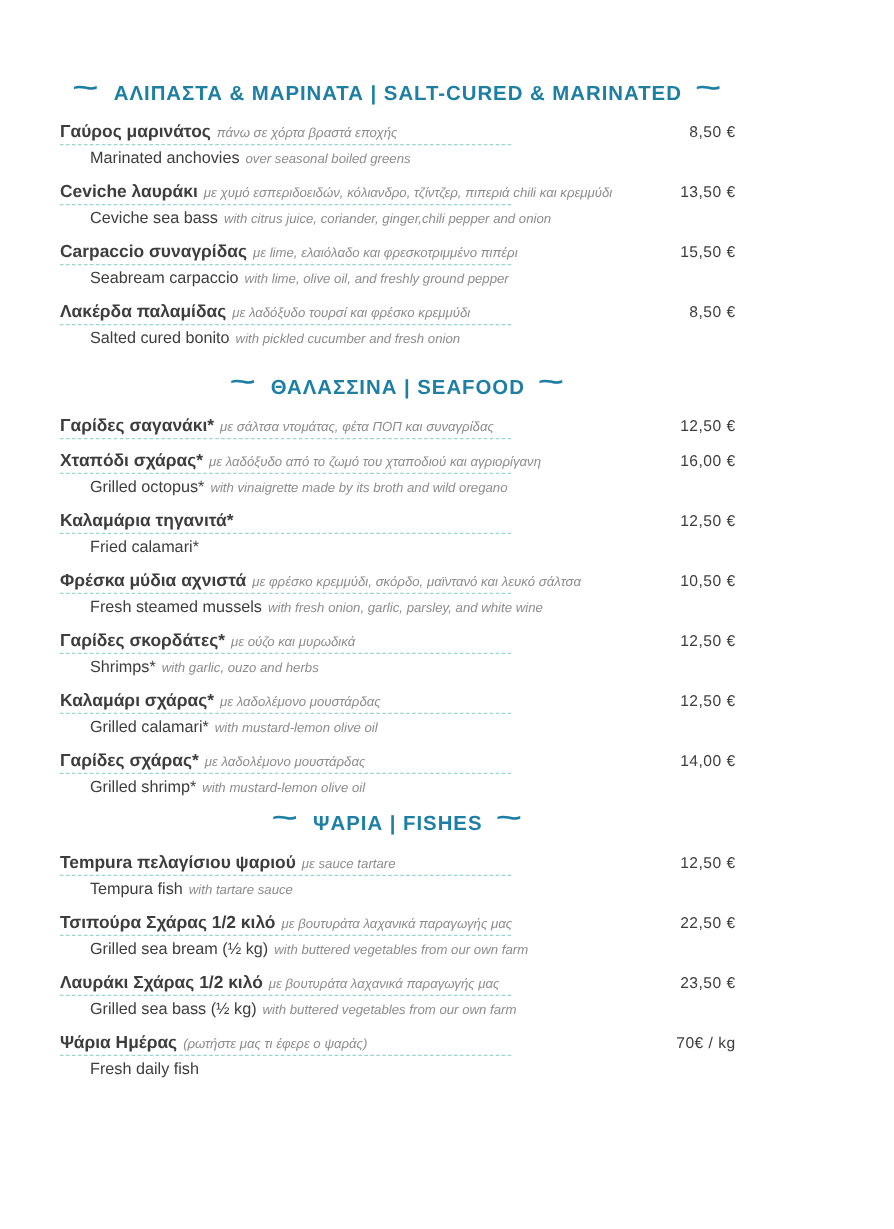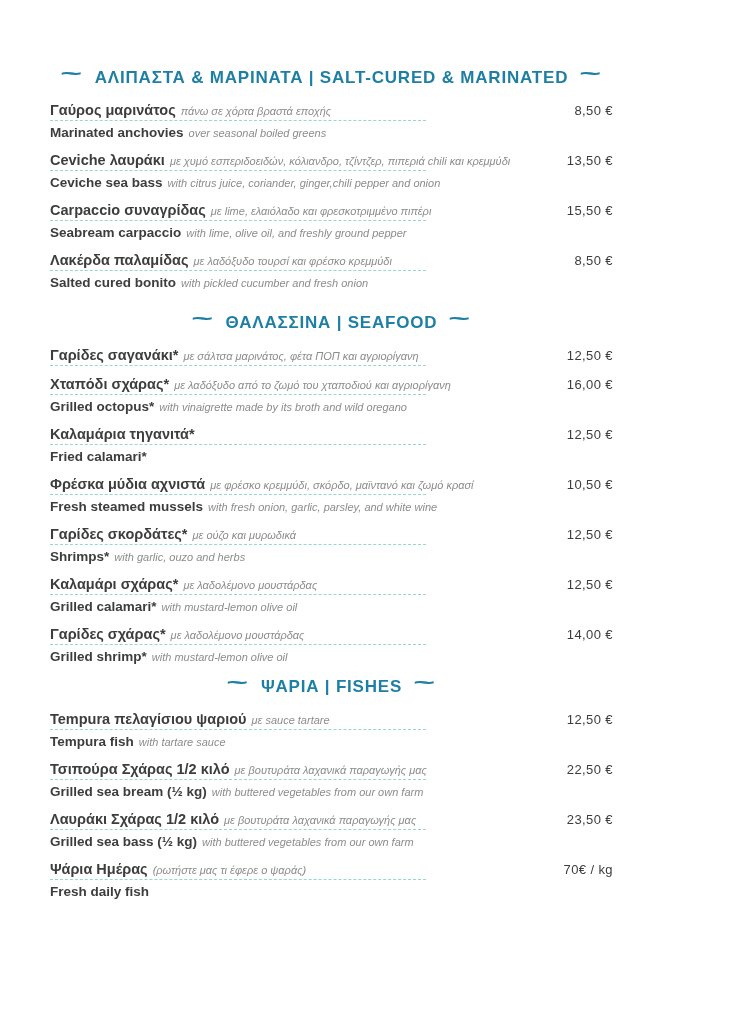--- a/index.html
+++ b/index.html
@@ -26,21 +26,21 @@
   }
   .wave.left{margin-right:16px;}
   .wave.right{margin-left:16px;}
   .menu-item{margin-bottom:9px;}
   .row1{display:flex;justify-content:space-between;align-items:baseline;line-height:18px;}
   .name-gr{font-size:14.5px;font-weight:bold;color:var(--ink,#3d3d3d);}
   .desc{font-size:11px;font-style:italic;color:var(--muted,#8c8c8c);margin-left:5px;}
   .price{font-size:13px;color:var(--ink,#3d3d3d);letter-spacing:0.4px;white-space:nowrap;flex:none;}
   .dash{width:376px;height:0;border-bottom:1.5px dashed var(--dash,#9ad5ce);margin:0 0 2px 0;}
   .row2{line-height:18px;}
-  .name-en{font-size:13.5px;font-weight:bold;color:var(--ink,#3d3d3d);}
+  .name-en{font-size:13.5px;font-weight:normal;color:var(--ink,#3d3d3d);margin-left:25px;}
 </style>
 </head>
 <body>
 
 <main class="page">
   <section class="menu-section">
     <h2 class="section-header"><span class="wave left">~</span><span>ΑΛΙΠΑΣΤΑ &amp; ΜΑΡΙΝΑΤΑ | SALT-CURED &amp; MARINATED</span><span class="wave right">~</span></h2>
     <div>
   <div class="menu-item">
     <div class="row1">
@@ -78,21 +78,21 @@
     <div class="row2"><span class="name-en">Salted cured bonito</span><span class="desc">with pickled cucumber and fresh onion</span></div>
   </div>
 </div>
   </section>
 
   <section class="menu-section">
     <h2 class="section-header"><span class="wave left">~</span><span>ΘΑΛΑΣΣΙΝΑ | SEAFOOD</span><span class="wave right">~</span></h2>
     <div>
   <div class="menu-item">
     <div class="row1">
-      <div><span class="name-gr">Γαρίδες σαγανάκι*</span><span class="desc">με σάλτσα μαρινάτος, φέτα ΠΟΠ και αγριορίγανη</span></div>
+      <div><span class="name-gr">Γαρίδες σαγανάκι*</span><span class="desc">με σάλτσα ντομάτας, φέτα ΠΟΠ και συναγρίδας</span></div>
       <span class="price">12,50 €</span>
     </div>
     <div class="dash"></div>
   </div>
 
   <div class="menu-item">
     <div class="row1">
       <div><span class="name-gr">Χταπόδι σχάρας*</span><span class="desc">με λαδόξυδο από το ζωμό του χταποδιού και αγριορίγανη</span></div>
       <span class="price">16,00 €</span>
     </div>
@@ -104,21 +104,21 @@
     <div class="row1">
       <div><span class="name-gr">Καλαμάρια τηγανιτά*</span><span class="desc"></span></div>
       <span class="price">12,50 €</span>
     </div>
     <div class="dash"></div>
     <div class="row2"><span class="name-en">Fried calamari*</span><span class="desc"></span></div>
   </div>
 
   <div class="menu-item">
     <div class="row1">
-      <div><span class="name-gr">Φρέσκα μύδια αχνιστά</span><span class="desc">με φρέσκο κρεμμύδι, σκόρδο, μαϊντανό και ζωμό κρασί</span></div>
+      <div><span class="name-gr">Φρέσκα μύδια αχνιστά</span><span class="desc">με φρέσκο κρεμμύδι, σκόρδο, μαϊντανό και λευκό σάλτσα</span></div>
       <span class="price">10,50 €</span>
     </div>
     <div class="dash"></div>
     <div class="row2"><span class="name-en">Fresh steamed mussels</span><span class="desc">with fresh onion, garlic, parsley, and white wine</span></div>
   </div>
 
   <div class="menu-item">
     <div class="row1">
       <div><span class="name-gr">Γαρίδες σκορδάτες*</span><span class="desc">με ούζο και μυρωδικά</span></div>
       <span class="price">12,50 €</span>

